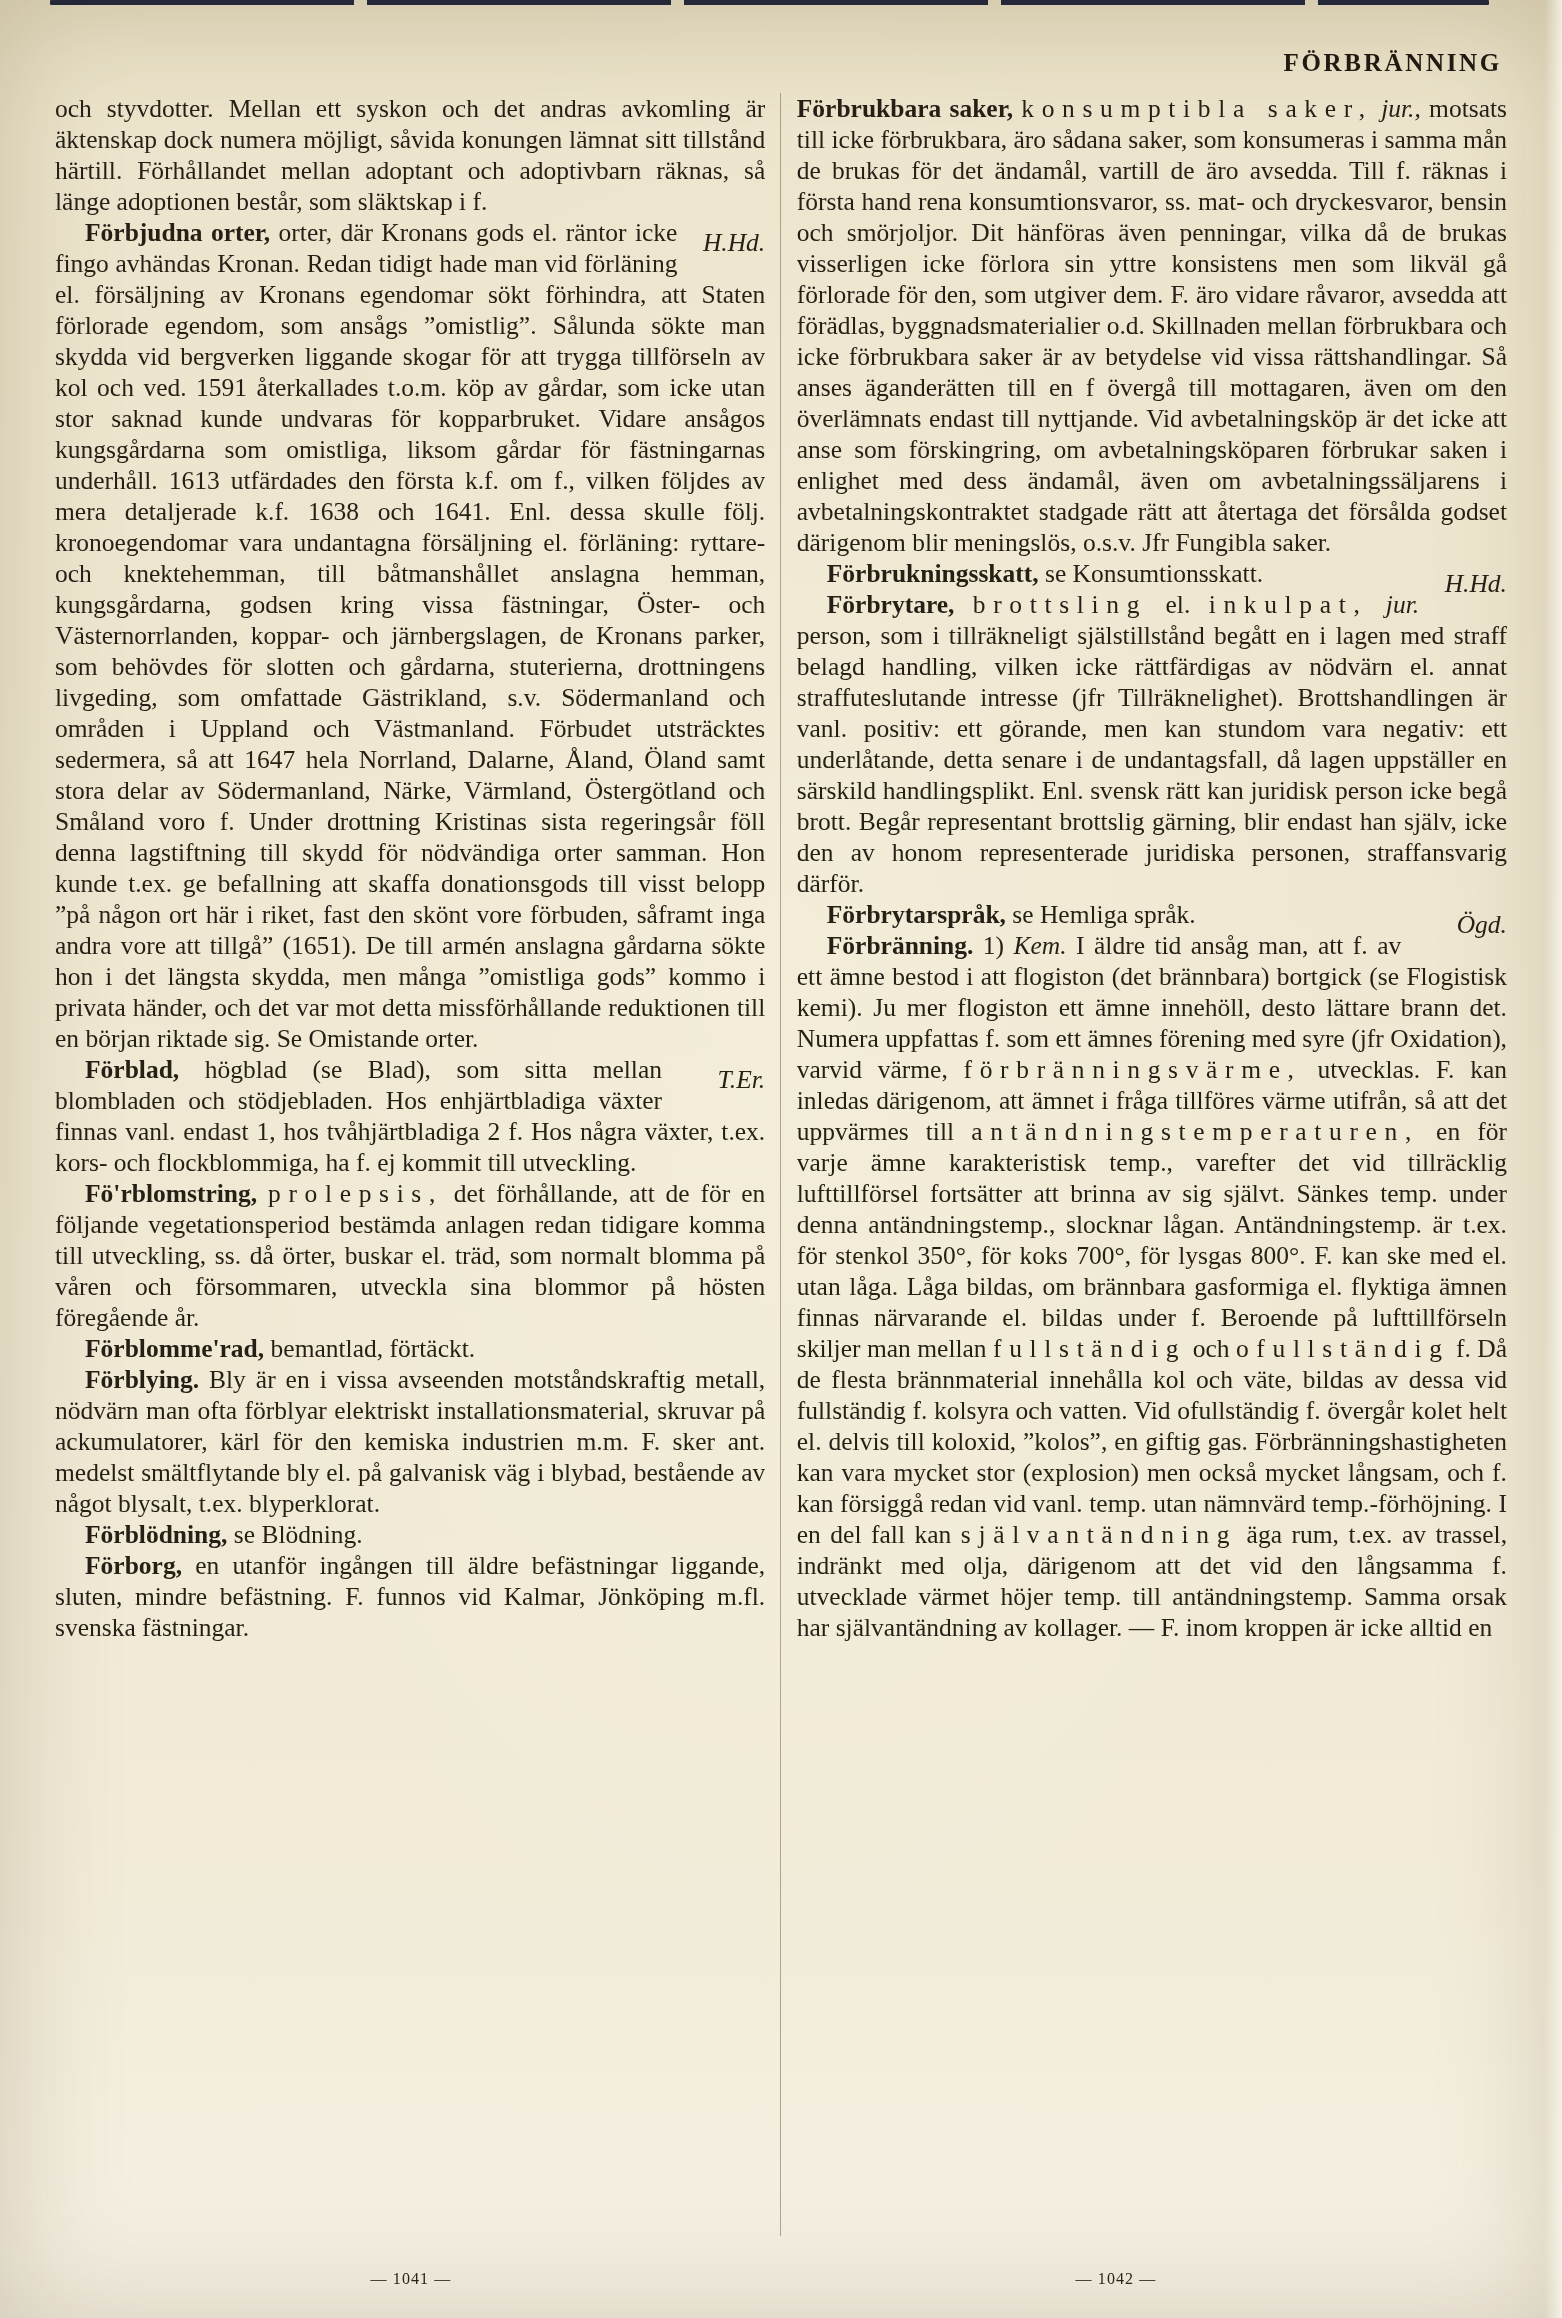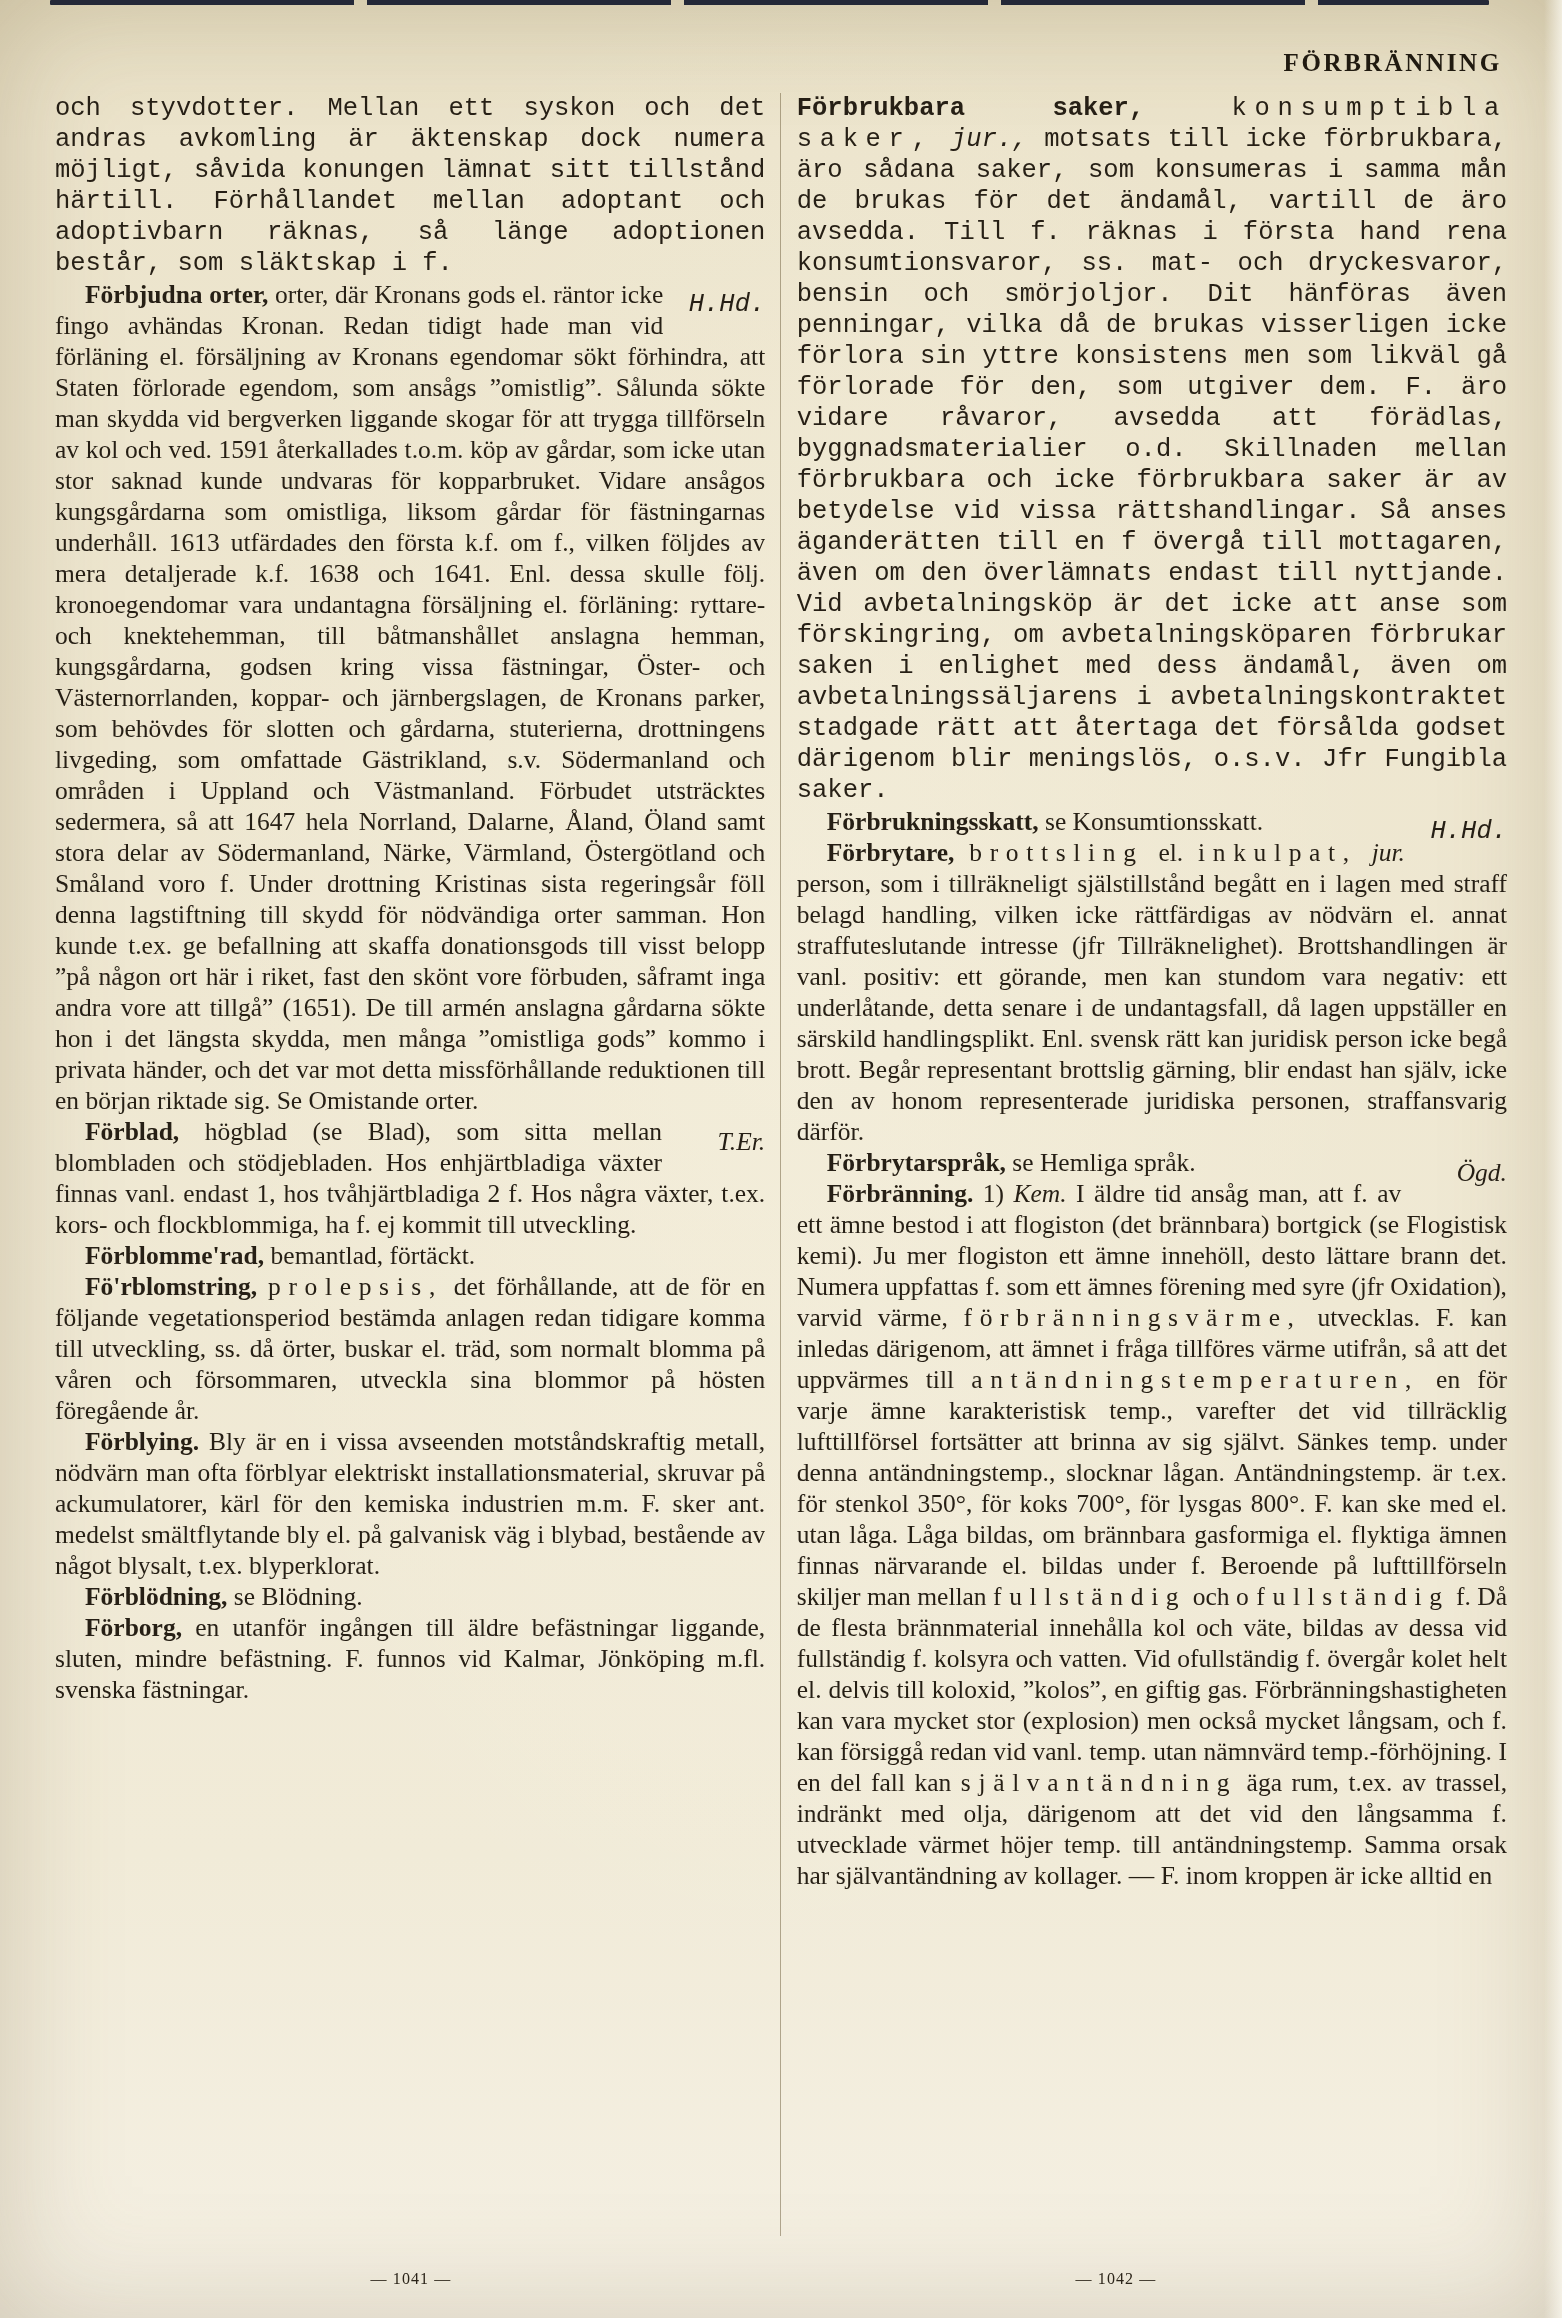--- a/index.html
+++ b/index.html
@@ -44,21 +44,21 @@
     font-size: 25.5px; line-height: 31px;
     text-align: justify;
     overflow: hidden;
   }
   .col { flex: 1 1 0; overflow: hidden; hyphens: auto; }
   .divider {
     position: absolute; left: 780px; top: 93px; height: 2143px; width: 1.1px;
     background: rgba(108, 92, 58, 0.5);
   }
   .entry { margin: 0; text-indent: 30px; }
-  .entry.noindent { text-indent: 0; font-family: Liberation Mono, monospace; }
+  .entry.noindent { text-indent: 0; }
   .b { font-weight: 700; }
   .i { font-style: italic; }
   .sp { letter-spacing: 0.3em; }
   .sig { float: right; font-style: italic; margin-left: 1em; margin-top: 41px; }
   .page-num {
     position: absolute; bottom: 31.5px;
     font-size: 16px; letter-spacing: 1.1px; color: #2a2318;
     transform: translateX(-50%);
     white-space: nowrap;
   }
@@ -72,22 +72,22 @@
 
   <div class="scan-strip"></div>
 
   <div class="running-head">FÖRBRÄNNING</div>
 
   <div class="columns">
     <div class="col">
         <p class="entry noindent"><span>och styvdotter. Mellan ett syskon och det andras avkomling är äktenskap dock numera möjligt, såvida konungen lämnat sitt tillstånd härtill. Förhållandet mellan adoptant och adoptivbarn räknas, så länge adoptionen består, som släktskap i f.</span><span class="sig">H.Hd.</span></p>
         <p class="entry"><span class="b">Förbjudna orter,</span><span> orter, där Kronans gods el. räntor icke fingo avhändas Kronan. Redan tidigt hade man vid förläning el. försäljning av Kronans egendomar sökt förhindra, att Staten förlorade egendom, som ansågs ”omistlig”. Sålunda sökte man skydda vid bergverken liggande skogar för att trygga tillförseln av kol och ved. 1591 återkallades t.o.m. köp av gårdar, som icke utan stor saknad kunde undvaras för kopparbruket. Vidare ansågos kungsgårdarna som omistliga, liksom gårdar för fästningarnas underhåll. 1613 utfärdades den första k.f. om f., vilken följdes av mera detaljerade k.f. 1638 och 1641. Enl. dessa skulle följ. kronoegendomar vara undantagna försäljning el. förläning: ryttare- och knektehemman, till båtmanshållet anslagna hemman, kungsgårdarna, godsen kring vissa fästningar, Öster- och Västernorrlanden, koppar- och järnbergslagen, de Kronans parker, som behövdes för slotten och gårdarna, stuterierna, drottningens livgeding, som omfattade Gästrikland, s.v. Södermanland och områden i Uppland och Västmanland. Förbudet utsträcktes sedermera, så att 1647 hela Norrland, Dalarne, Åland, Öland samt stora delar av Södermanland, Närke, Värmland, Östergötland och Småland voro f. Under drottning Kristinas sista regeringsår föll denna lagstiftning till skydd för nödvändiga orter samman. Hon kunde t.ex. ge befallning att skaffa donationsgods till visst belopp ”på någon ort här i riket, fast den skönt vore förbuden, såframt inga andra vore att tillgå” (1651). De till armén anslagna gårdarna sökte hon i det längsta skydda, men många ”omistliga gods” kommo i privata händer, och det var mot detta missförhållande reduktionen till en början riktade sig. Se Omistande orter.</span><span class="sig">T.Er.</span></p>
         <p class="entry"><span class="b">Förblad,</span><span> högblad (se Blad), som sitta mellan blombladen och stödjebladen. Hos enhjärtbladiga växter finnas vanl. endast 1, hos tvåhjärtbladiga 2 f. Hos några växter, t.ex. kors- och flockblommiga, ha f. ej kommit till utveckling.</span></p>
+        <p class="entry"><span class="b">Fö'rblomstring,</span><span> </span><span class="sp">prolepsis,</span><span> det förhållande, att de för en följande vegetationsperiod bestämda anlagen redan tidigare komma till utveckling, ss. då örter, buskar el. träd, som normalt blomma på våren och försommaren, utveckla sina blommor på hösten föregående år.</span></p>
         <p class="entry"><span class="b">Förblomme'rad,</span><span> bemantlad, förtäckt.</span></p>
-        <p class="entry"><span class="b">Fö'rblomstring,</span><span> </span><span class="sp">prolepsis,</span><span> det förhållande, att de för en följande vegetationsperiod bestämda anlagen redan tidigare komma till utveckling, ss. då örter, buskar el. träd, som normalt blomma på våren och försommaren, utveckla sina blommor på hösten föregående år.</span></p>
         <p class="entry"><span class="b">Förblying.</span><span> Bly är en i vissa avseenden motståndskraftig metall, nödvärn man ofta förblyar elektriskt installationsmaterial, skruvar på ackumulatorer, kärl för den kemiska industrien m.m. F. sker ant. medelst smältflytande bly el. på galvanisk väg i blybad, bestående av något blysalt, t.ex. blyperklorat.</span></p>
         <p class="entry"><span class="b">Förblödning,</span><span> se Blödning.</span></p>
         <p class="entry"><span class="b">Förborg,</span><span> en utanför ingången till äldre befästningar liggande, sluten, mindre befästning. F. funnos vid Kalmar, Jönköping m.fl. svenska fästningar.</span></p>
       </div>
     <div class="col">
         <p class="entry noindent"><span class="b">Förbrukbara saker,</span><span> </span><span class="sp">konsumptibla saker,</span><span> </span><span class="i">jur.,</span><span> motsats till icke förbrukbara, äro sådana saker, som konsumeras i samma mån de brukas för det ändamål, vartill de äro avsedda. Till f. räknas i första hand rena konsumtionsvaror, ss. mat- och dryckesvaror, bensin och smörjoljor. Dit hänföras även penningar, vilka då de brukas visserligen icke förlora sin yttre konsistens men som likväl gå förlorade för den, som utgiver dem. F. äro vidare råvaror, avsedda att förädlas, byggnadsmaterialier o.d. Skillnaden mellan förbrukbara och icke förbrukbara saker är av betydelse vid vissa rättshandlingar. Så anses äganderätten till en f övergå till mottagaren, även om den överlämnats endast till nyttjande. Vid avbetalningsköp är det icke att anse som förskingring, om avbetalningsköparen förbrukar saken i enlighet med dess ändamål, även om avbetalningssäljarens i avbetalningskontraktet stadgade rätt att återtaga det försålda godset därigenom blir meningslös, o.s.v. Jfr Fungibla saker.</span><span class="sig">H.Hd.</span></p>
         <p class="entry"><span class="b">Förbrukningsskatt,</span><span> se Konsumtionsskatt.</span></p>
         <p class="entry"><span class="b">Förbrytare,</span><span> </span><span class="sp">brottsling</span><span> el. </span><span class="sp">inkulpat,</span><span> </span><span class="i">jur.</span><span> person, som i tillräkneligt själstillstånd begått en i lagen med straff belagd handling, vilken icke rättfärdigas av nödvärn el. annat straffuteslutande intresse (jfr Tillräknelighet). Brottshandlingen är vanl. positiv: ett görande, men kan stundom vara negativ: ett underlåtande, detta senare i de undantagsfall, då lagen uppställer en särskild handlingsplikt. Enl. svensk rätt kan juridisk person icke begå brott. Begår representant brottslig gärning, blir endast han själv, icke den av honom representerade juridiska personen, straffansvarig därför.</span><span class="sig">Ögd.</span></p>
         <p class="entry"><span class="b">Förbrytarspråk,</span><span> se Hemliga språk.</span></p>
         <p class="entry"><span class="b">Förbränning.</span><span> 1) </span><span class="i">Kem.</span><span> I äldre tid ansåg man, att f. av ett ämne bestod i att flogiston (det brännbara) bortgick (se Flogistisk kemi). Ju mer flogiston ett ämne innehöll, desto lättare brann det. Numera uppfattas f. som ett ämnes förening med syre (jfr Oxidation), varvid värme, </span><span class="sp">förbränningsvärme,</span><span> utvecklas. F. kan inledas därigenom, att ämnet i fråga tillföres värme utifrån, så att det uppvärmes till </span><span class="sp">antändningstemperaturen,</span><span> en för varje ämne karakteristisk temp., varefter det vid tillräcklig lufttillförsel fortsätter att brinna av sig självt. Sänkes temp. under denna antändningstemp., slocknar lågan. Antändningstemp. är t.ex. för stenkol 350°, för koks 700°, för lysgas 800°. F. kan ske med el. utan låga. Låga bildas, om brännbara gasformiga el. flyktiga ämnen finnas närvarande el. bildas under f. Beroende på lufttillförseln skiljer man mellan </span><span class="sp">fullständig</span><span> och </span><span class="sp">ofullständig</span><span> f. Då de flesta brännmaterial innehålla kol och väte, bildas av dessa vid fullständig f. kolsyra och vatten. Vid ofullständig f. övergår kolet helt el. delvis till koloxid, ”kolos”, en giftig gas. Förbränningshastigheten kan vara mycket stor (explosion) men också mycket långsam, och f. kan försiggå redan vid vanl. temp. utan nämnvärd temp.-förhöjning. I en del fall kan </span><span class="sp">självantändning</span><span> äga rum, t.ex. av trassel, indränkt med olja, därigenom att det vid den långsamma f. utvecklade värmet höjer temp. till antändningstemp. Samma orsak har självantändning av kollager. — F. inom kroppen är icke alltid en</span></p>

